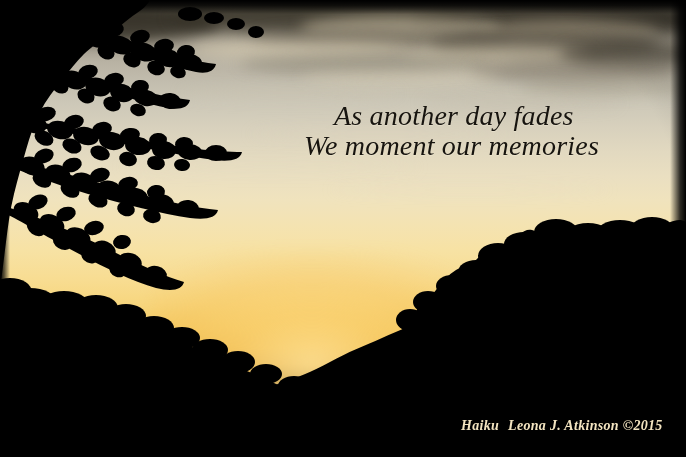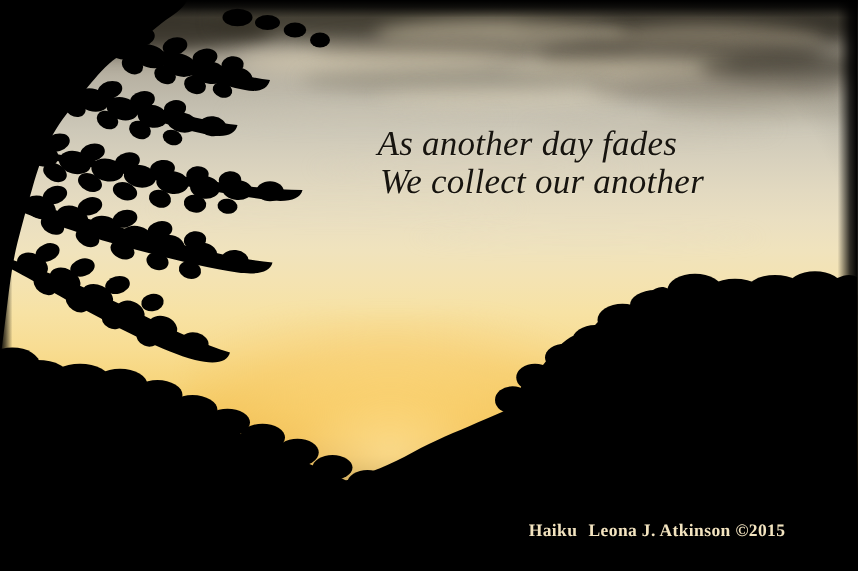--- a/index.html
+++ b/index.html
@@ -128,30 +128,32 @@
   }
   .haiku-line {
     font-family: "Liberation Serif", "DejaVu Serif", serif;
     font-style: italic;
     font-size: 28px;
     line-height: 30px;
     color: #17140f;
     letter-spacing: 0.2px;
     white-space: nowrap;
     text-shadow: 0 1px 1px rgba(255,250,230,0.35);
+    margin-left: 32px;
   }
   .haiku-line.l2 { margin-left: 2px; }
   .haiku-line.l3 { margin-left: 3px; }
 
   .credit {
     position: absolute;
-    left: 423px;
+    left: 461px;
     top: 417px;
     z-index: 40;
     font-family: "Liberation Serif", "DejaVu Serif", serif;
+    font-style: italic;
     font-weight: bold;
     font-size: 14px;
     line-height: 18px;
     color: #f3e4c0;
     letter-spacing: 0.3px;
     white-space: nowrap;
     text-shadow: 0 0 2px rgba(0,0,0,0.9);
   }
   .credit .sp { display:inline-block; width: 9px; }
 </style>
@@ -414,20 +416,20 @@
   </svg>
 
   <div class="vignette"></div>
   <div class="edge-top"></div>
   <div class="edge-right"></div>
   <div class="edge-left"></div>
   <div class="edge-bottom"></div>
 
   <div class="haiku">
     <div class="haiku-line l1">As another day fades</div>
-    <div class="haiku-line l2">We collect our another</div>
+    <div class="haiku-line l2">We moment our memories</div>
   </div>
 
   <div class="credit">
     <span>Haiku</span><span class="sp"></span><span>Leona J. Atkinson</span>&nbsp;<span>©2015</span>
   </div>
 
 </div>
 
 </body></html>

